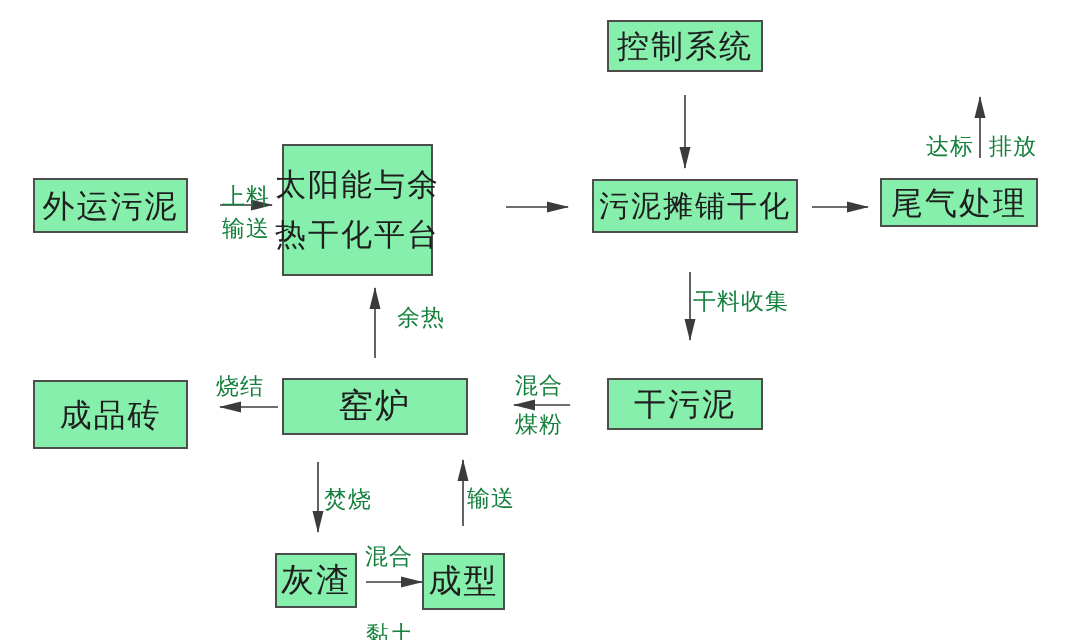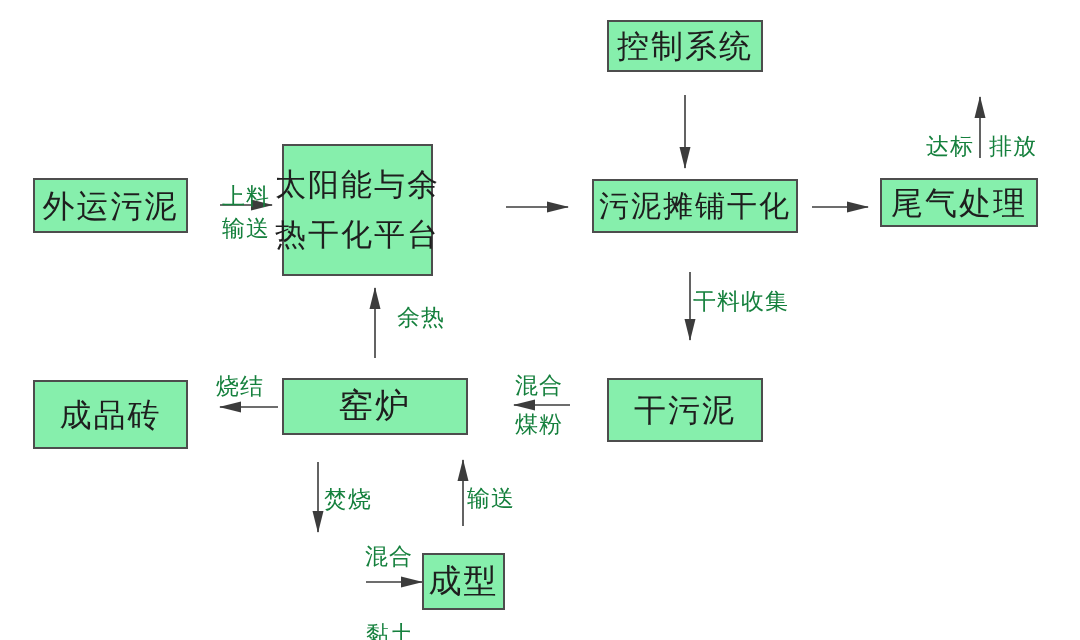--- a/index.html
+++ b/index.html
@@ -39,21 +39,21 @@
     letter-spacing: 1px;
     white-space: nowrap;
     color: #15803d;
   }
   
   #n-control   { left: 607px; top: 20px;  width: 156px; height: 52px; }
   #n-external  { left: 33px;  top: 178px; width: 155px; height: 55px; }
   #n-solar     { left: 282px; top: 144px; width: 151px; height: 132px; font-size: 31px; }
   #n-spreading { left: 592px; top: 179px; width: 206px; height: 54px;  font-size: 30px; }
   #n-tailgas   { left: 880px; top: 178px; width: 158px; height: 49px; }
-  #n-drysludge { left: 607px; top: 378px; width: 156px; height: 64px; }
+  #n-drysludge { left: 607px; top: 378px; width: 156px; height: 52px; }
   #n-kiln      { left: 282px; top: 378px; width: 186px; height: 57px;  font-size: 34px; }
   #n-brick     { left: 33px;  top: 380px; width: 155px; height: 69px; }
   #n-ash       { left: 275px; top: 553px; width: 82px;  height: 55px;  font-size: 33px; }
   #n-molding   { left: 422px; top: 553px; width: 83px;  height: 57px;  font-size: 33px; }
   
   #l-feed-top      { left: 246px;  top: 190px; margin-top: 6px; }
   #l-feed-bottom   { left: 246px;  top: 228px; }
   #l-standard      { left: 950px;  top: 146px; }
   #l-discharge     { left: 1013px; top: 146px; }
   #l-dry-collect   { left: 741px;  top: 301px; }
@@ -121,20 +121,23 @@
   </div>
 
   <div class="node" id="n-kiln">
     <span>窑炉</span>
   </div>
 
   <div class="node" id="n-brick">
     <span>成品砖</span>
   </div>
 
+  <div class="node" id="n-ash">
+    <span>灰渣</span>
+  </div>
 
   <div class="node" id="n-molding">
     <span>成型</span>
   </div>
 
   <div class="elabel" id="l-feed-top">上料</div>
   <div class="elabel" id="l-feed-bottom">输送</div>
   <div class="elabel" id="l-standard">达标</div>
   <div class="elabel" id="l-discharge">排放</div>
   <div class="elabel" id="l-dry-collect">干料收集</div>

